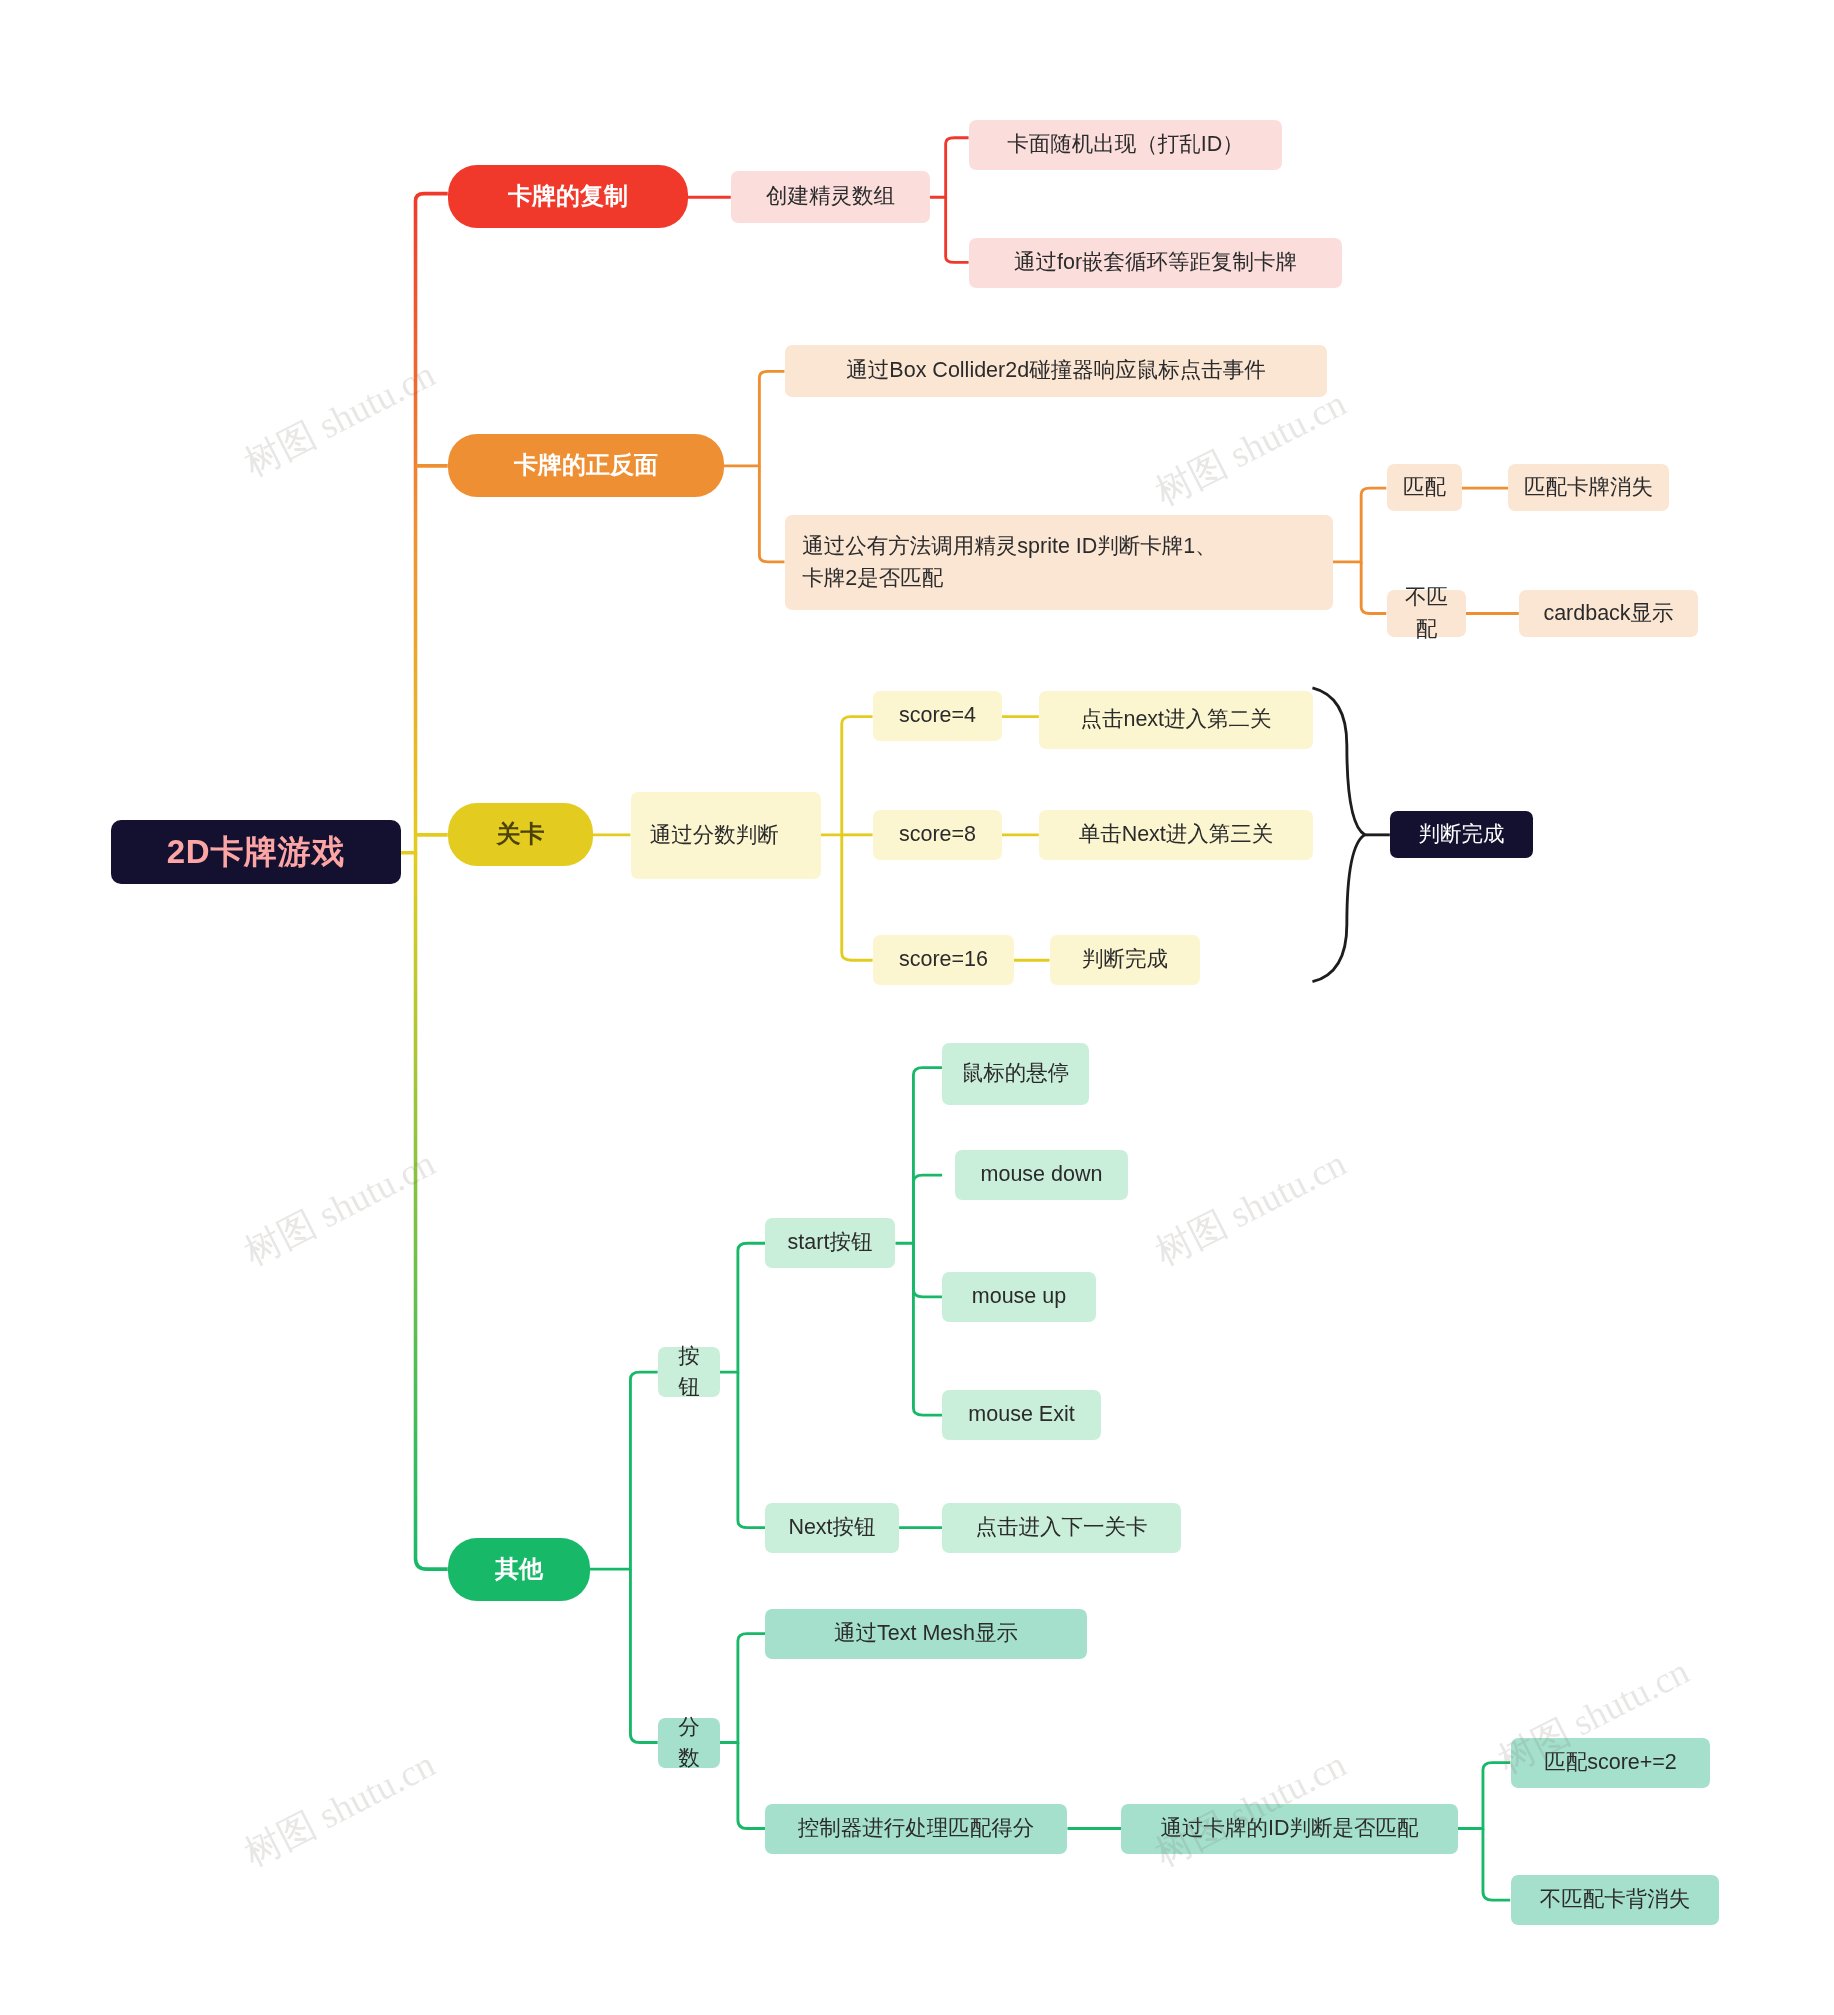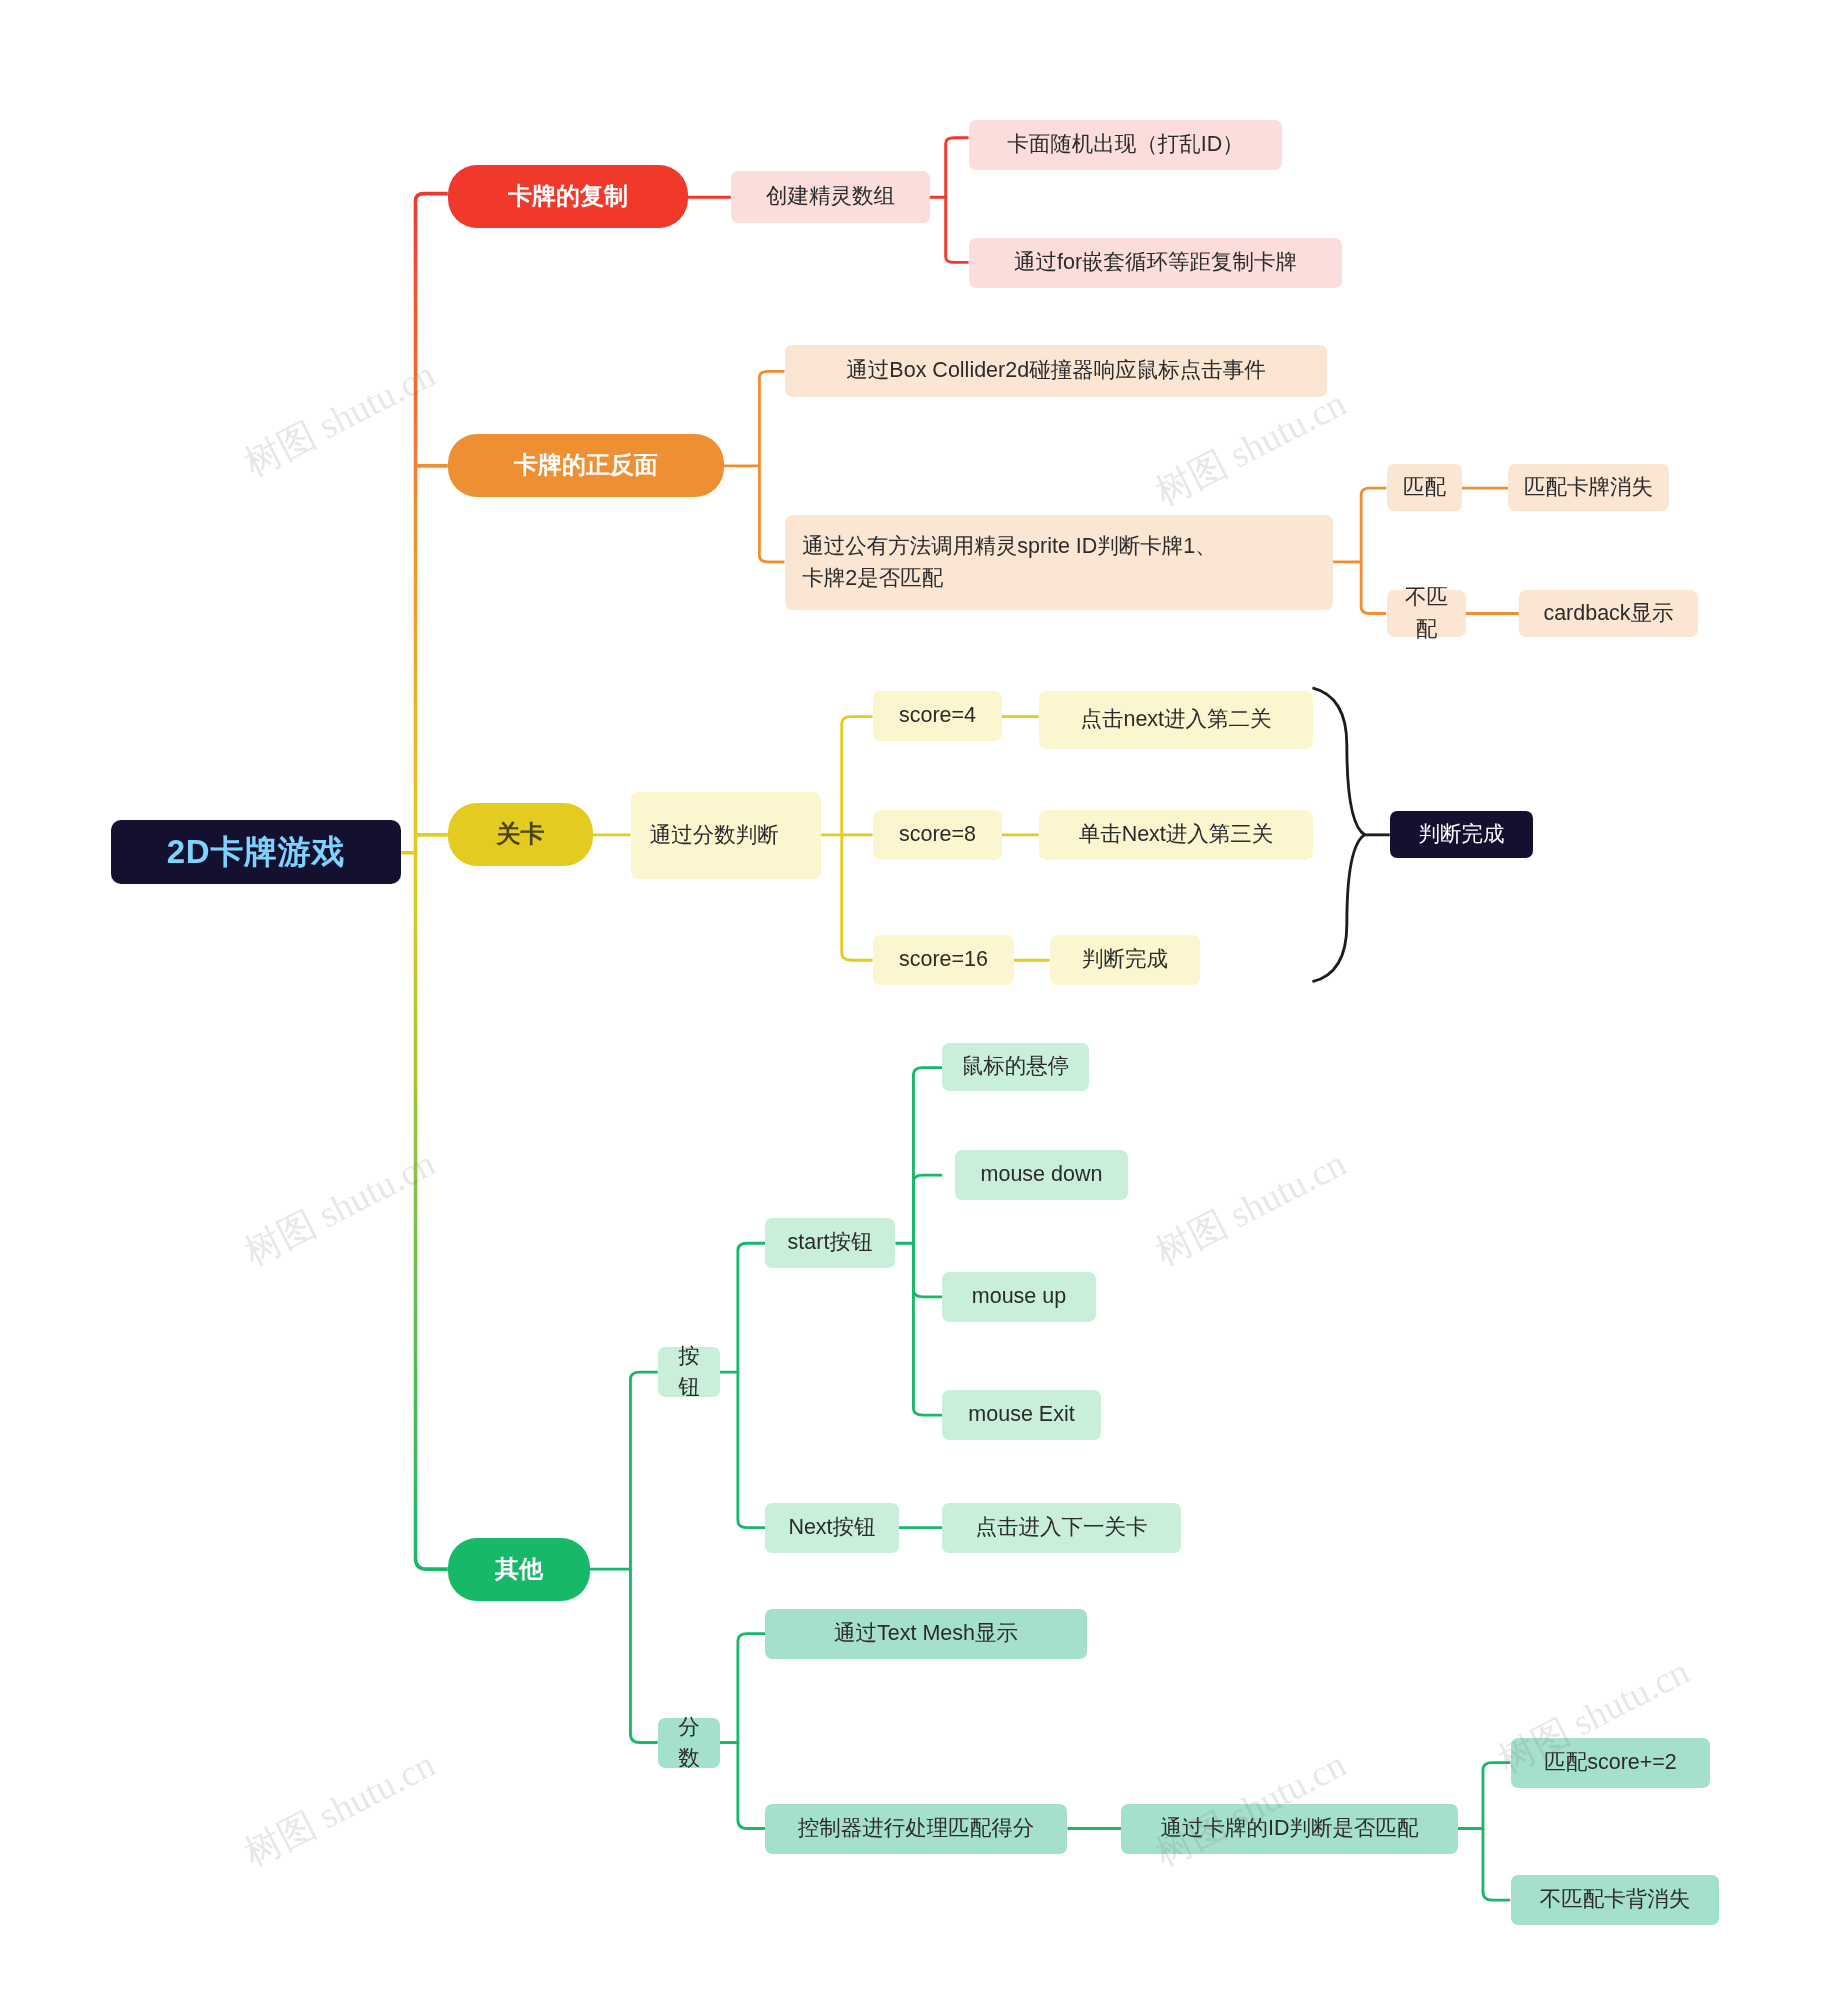--- a/index.html
+++ b/index.html
@@ -32,21 +32,21 @@
     box-sizing: border-box;
     display: flex;
     align-items: center;
     justify-content: center;
     text-align: center;
     white-space: pre-wrap;
     line-height: 1.45;
   }
   .root {
     background: #141130;
-    color: #7dd3fc;
+    color: #fca5a5;
     border-radius: 10px;
     font-size: 33px;
     font-weight: 700;
     letter-spacing: 0.7px;
   }
   .lvl1 {
     border-radius: 29px;
     color: #ffffff;
     font-size: 24px;
     font-weight: 700;
@@ -218,21 +218,21 @@
 
   <div class="node lvl1 green" style="left:448px; top:1538px; width:142px; height:63px;">
     <span>其他</span>
   </div>
   <div class="node leaf green" style="left:658px; top:1347px; width:62px; height:50px;">
     <span>按钮</span>
   </div>
   <div class="node leaf green" style="left:765px; top:1218px; width:130px; height:50px;">
     <span>start按钮</span>
   </div>
-  <div class="node leaf green" style="left:942px; top:1043px; width:147px; height:48px;">
+  <div class="node leaf green" style="left:942px; top:1043px; width:147px; height:62px;">
     <span>鼠标的悬停</span>
   </div>
   <div class="node leaf green" style="left:942px; top:1150px; width:173px; height:50px;margin-left:13px;">
     <span>mouse down</span>
   </div>
   <div class="node leaf green" style="left:942px; top:1272px; width:154px; height:50px;">
     <span>mouse up</span>
   </div>
   <div class="node leaf green" style="left:942px; top:1390px; width:159px; height:50px;">
     <span>mouse Exit</span>

